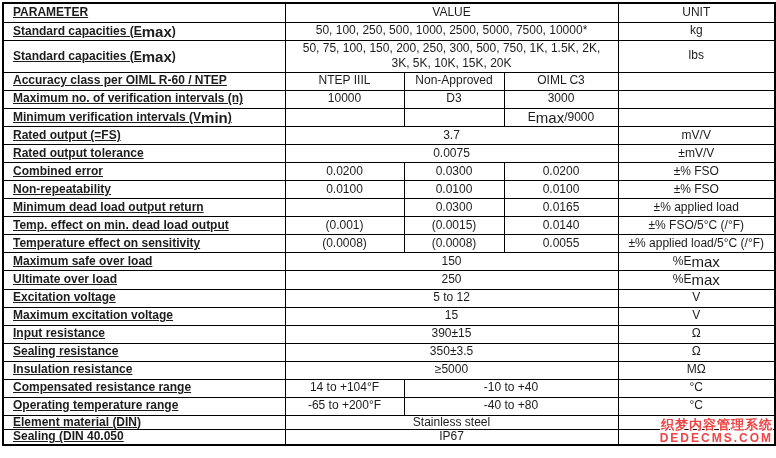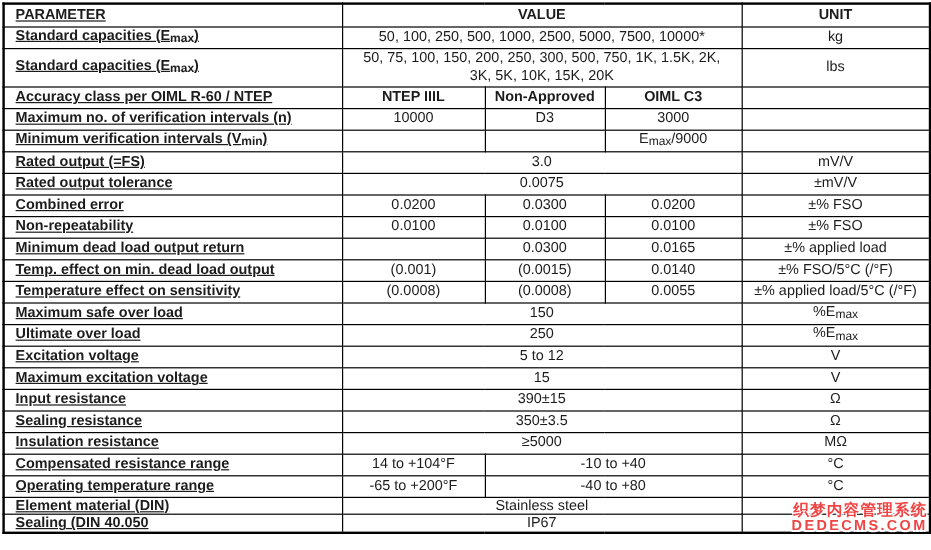--- a/index.html
+++ b/index.html
@@ -13,23 +13,23 @@
     border:2px solid #000;
   }
   td{
     border:1px solid #000;
     font-size:12px;line-height:1.15;
     text-align:center;vertical-align:middle;
     padding:0 2px;overflow:hidden;white-space:nowrap;
     color:#1c1c1c;
   }
   td.param{text-align:left;font-weight:bold;padding-left:9px;white-space:nowrap;text-decoration:underline;}
-  td.bold{font-weight:bold;}
+  td.bold{font-weight:normal;}
   tr.h19{height:19px;} tr.h18{height:18px;} tr.h32{height:32px;} tr.h13{height:13px;}
-  .sub{font-size:10px;vertical-align:-2px;}
+  .sub{font-size:15px;vertical-align:-2px;}
   td.twoLine{white-space:normal;line-height:15px;padding:0 6px;margin-top:13px;}
   .watermark{
     position:absolute;top:418px;right:3px;width:170px;
     text-align:right;font-weight:bold;line-height:13px;
     text-shadow:1px 1px 0 #fff,-1px -1px 0 #fff,1px -1px 0 #fff,-1px 1px 0 #fff;
   }
   .watermark .wm1{font-size:13px;letter-spacing:1px;}
   .watermark .wm2{font-size:12px;letter-spacing:2px;margin-top:1px;}
 </style>
 </head>
@@ -85,21 +85,21 @@
   <tr class="h18">
     <td class="param"><span>Minimum verification intervals (V</span><span class="sub">min</span><span>)</span></td>
     <td></td>
     <td></td>
     <td><span>E</span><span class="sub">max</span><span>/9000</span></td>
     <td></td>
   </tr>
 
   <tr class="h18">
     <td class="param">Rated output (=FS)</td>
-    <td colspan="3">3.0</td>
+    <td colspan="3">3.7</td>
     <td>mV/V</td>
   </tr>
 
   <tr class="h18">
     <td class="param">Rated output tolerance</td>
     <td colspan="3">0.0075</td>
     <td>±mV/V</td>
   </tr>
 
 

